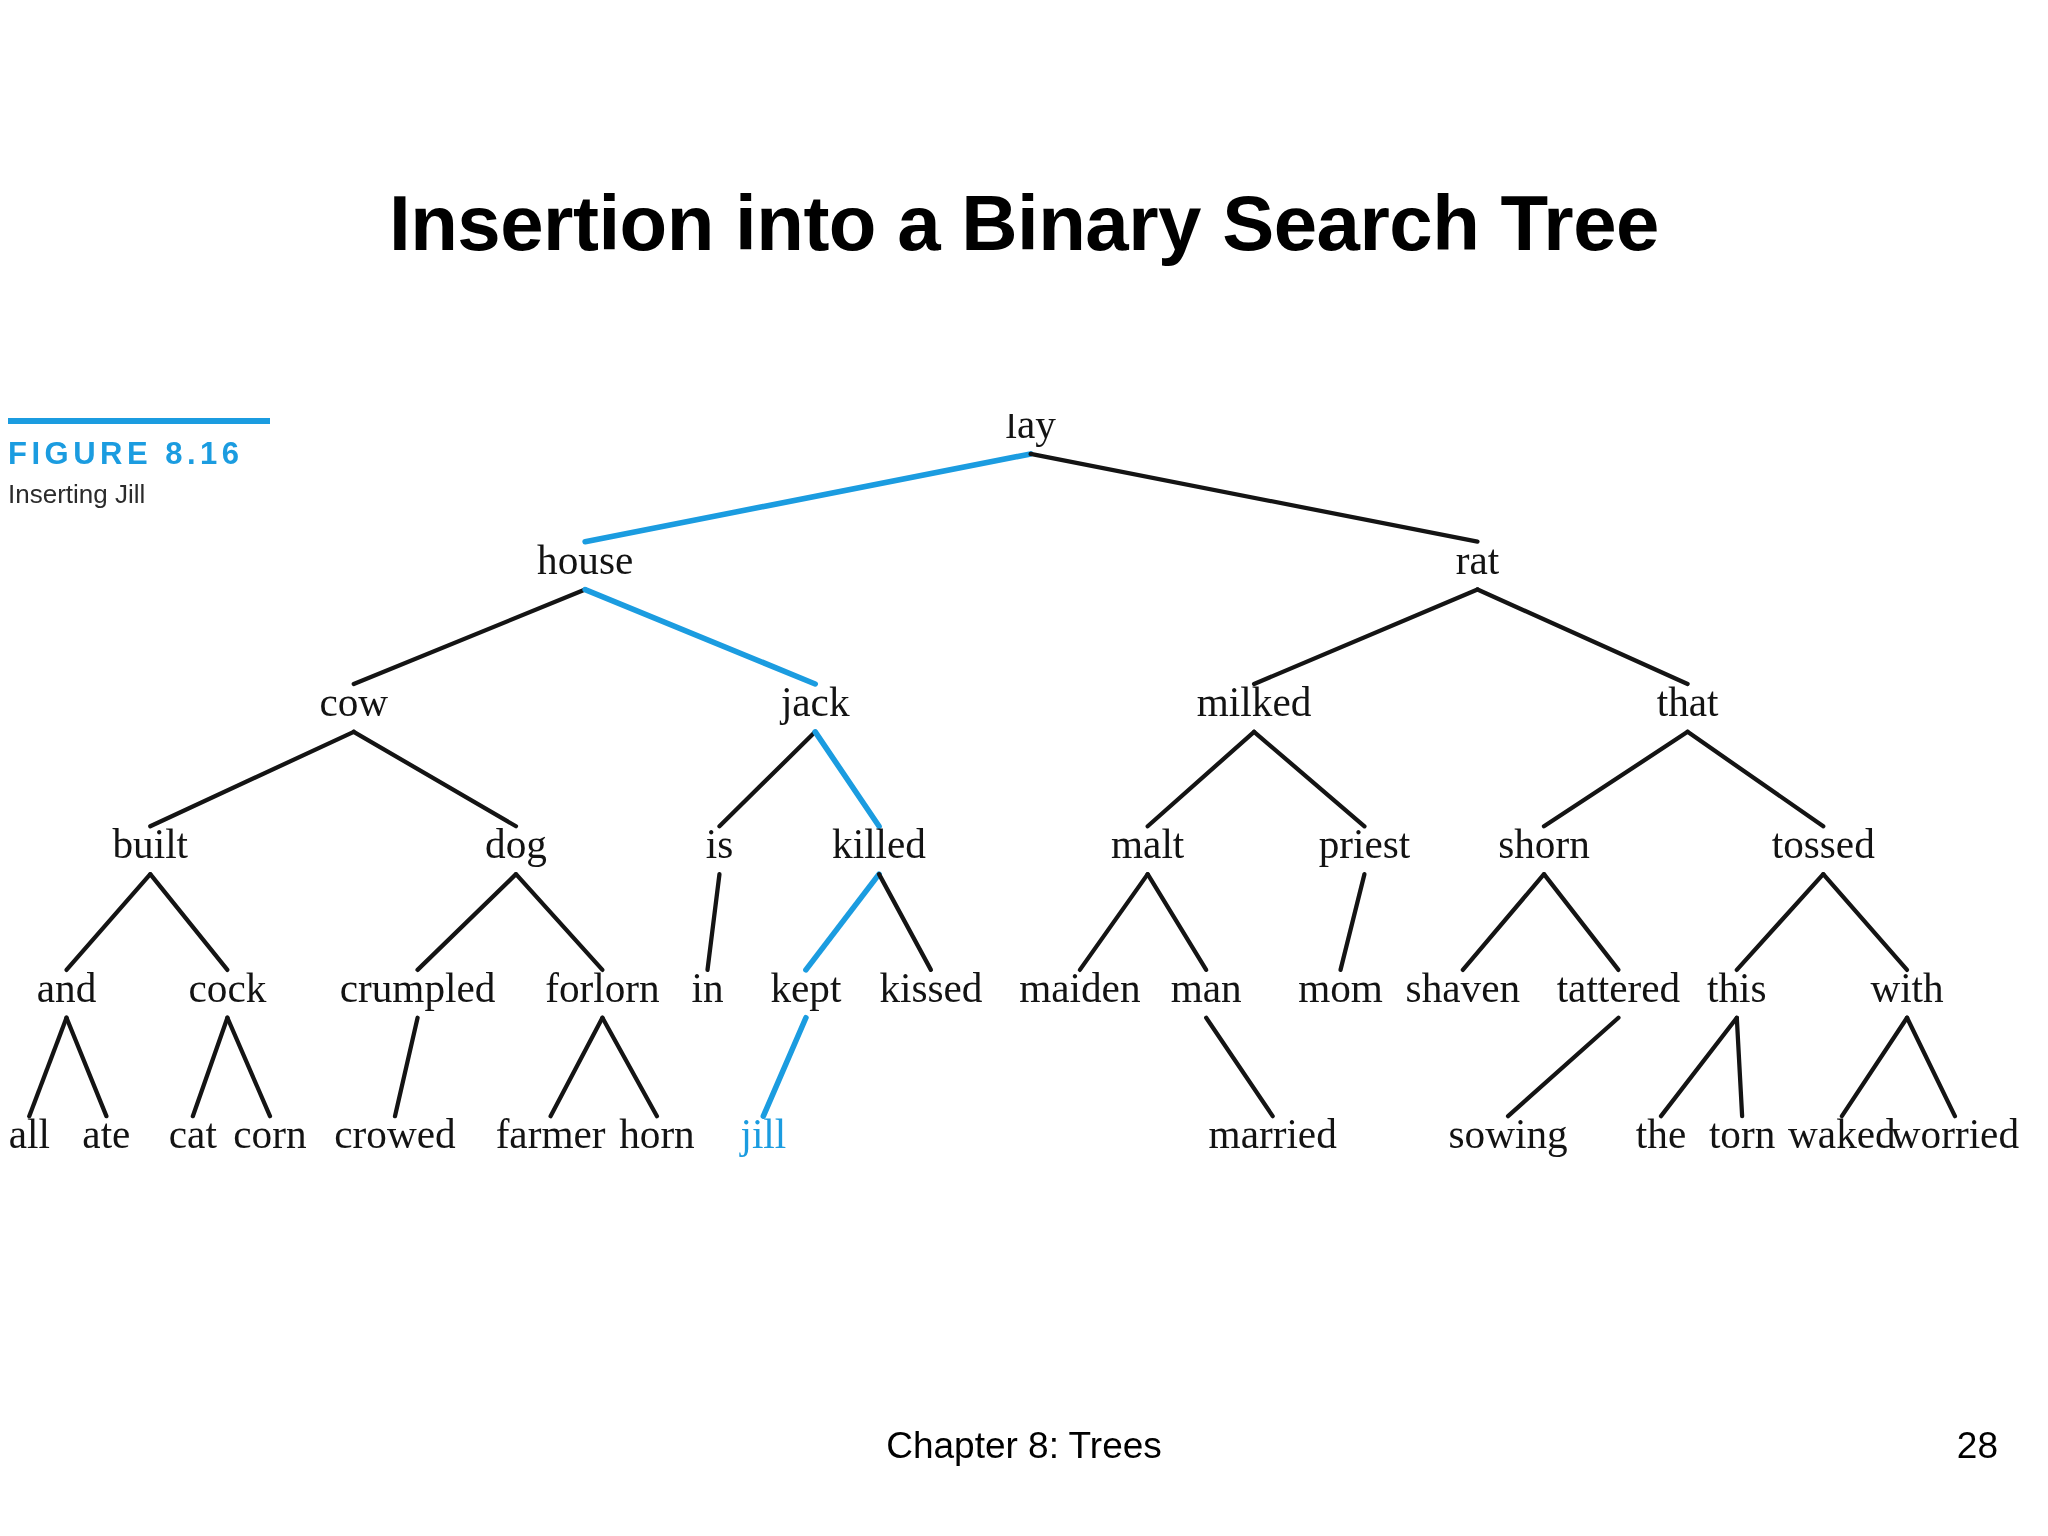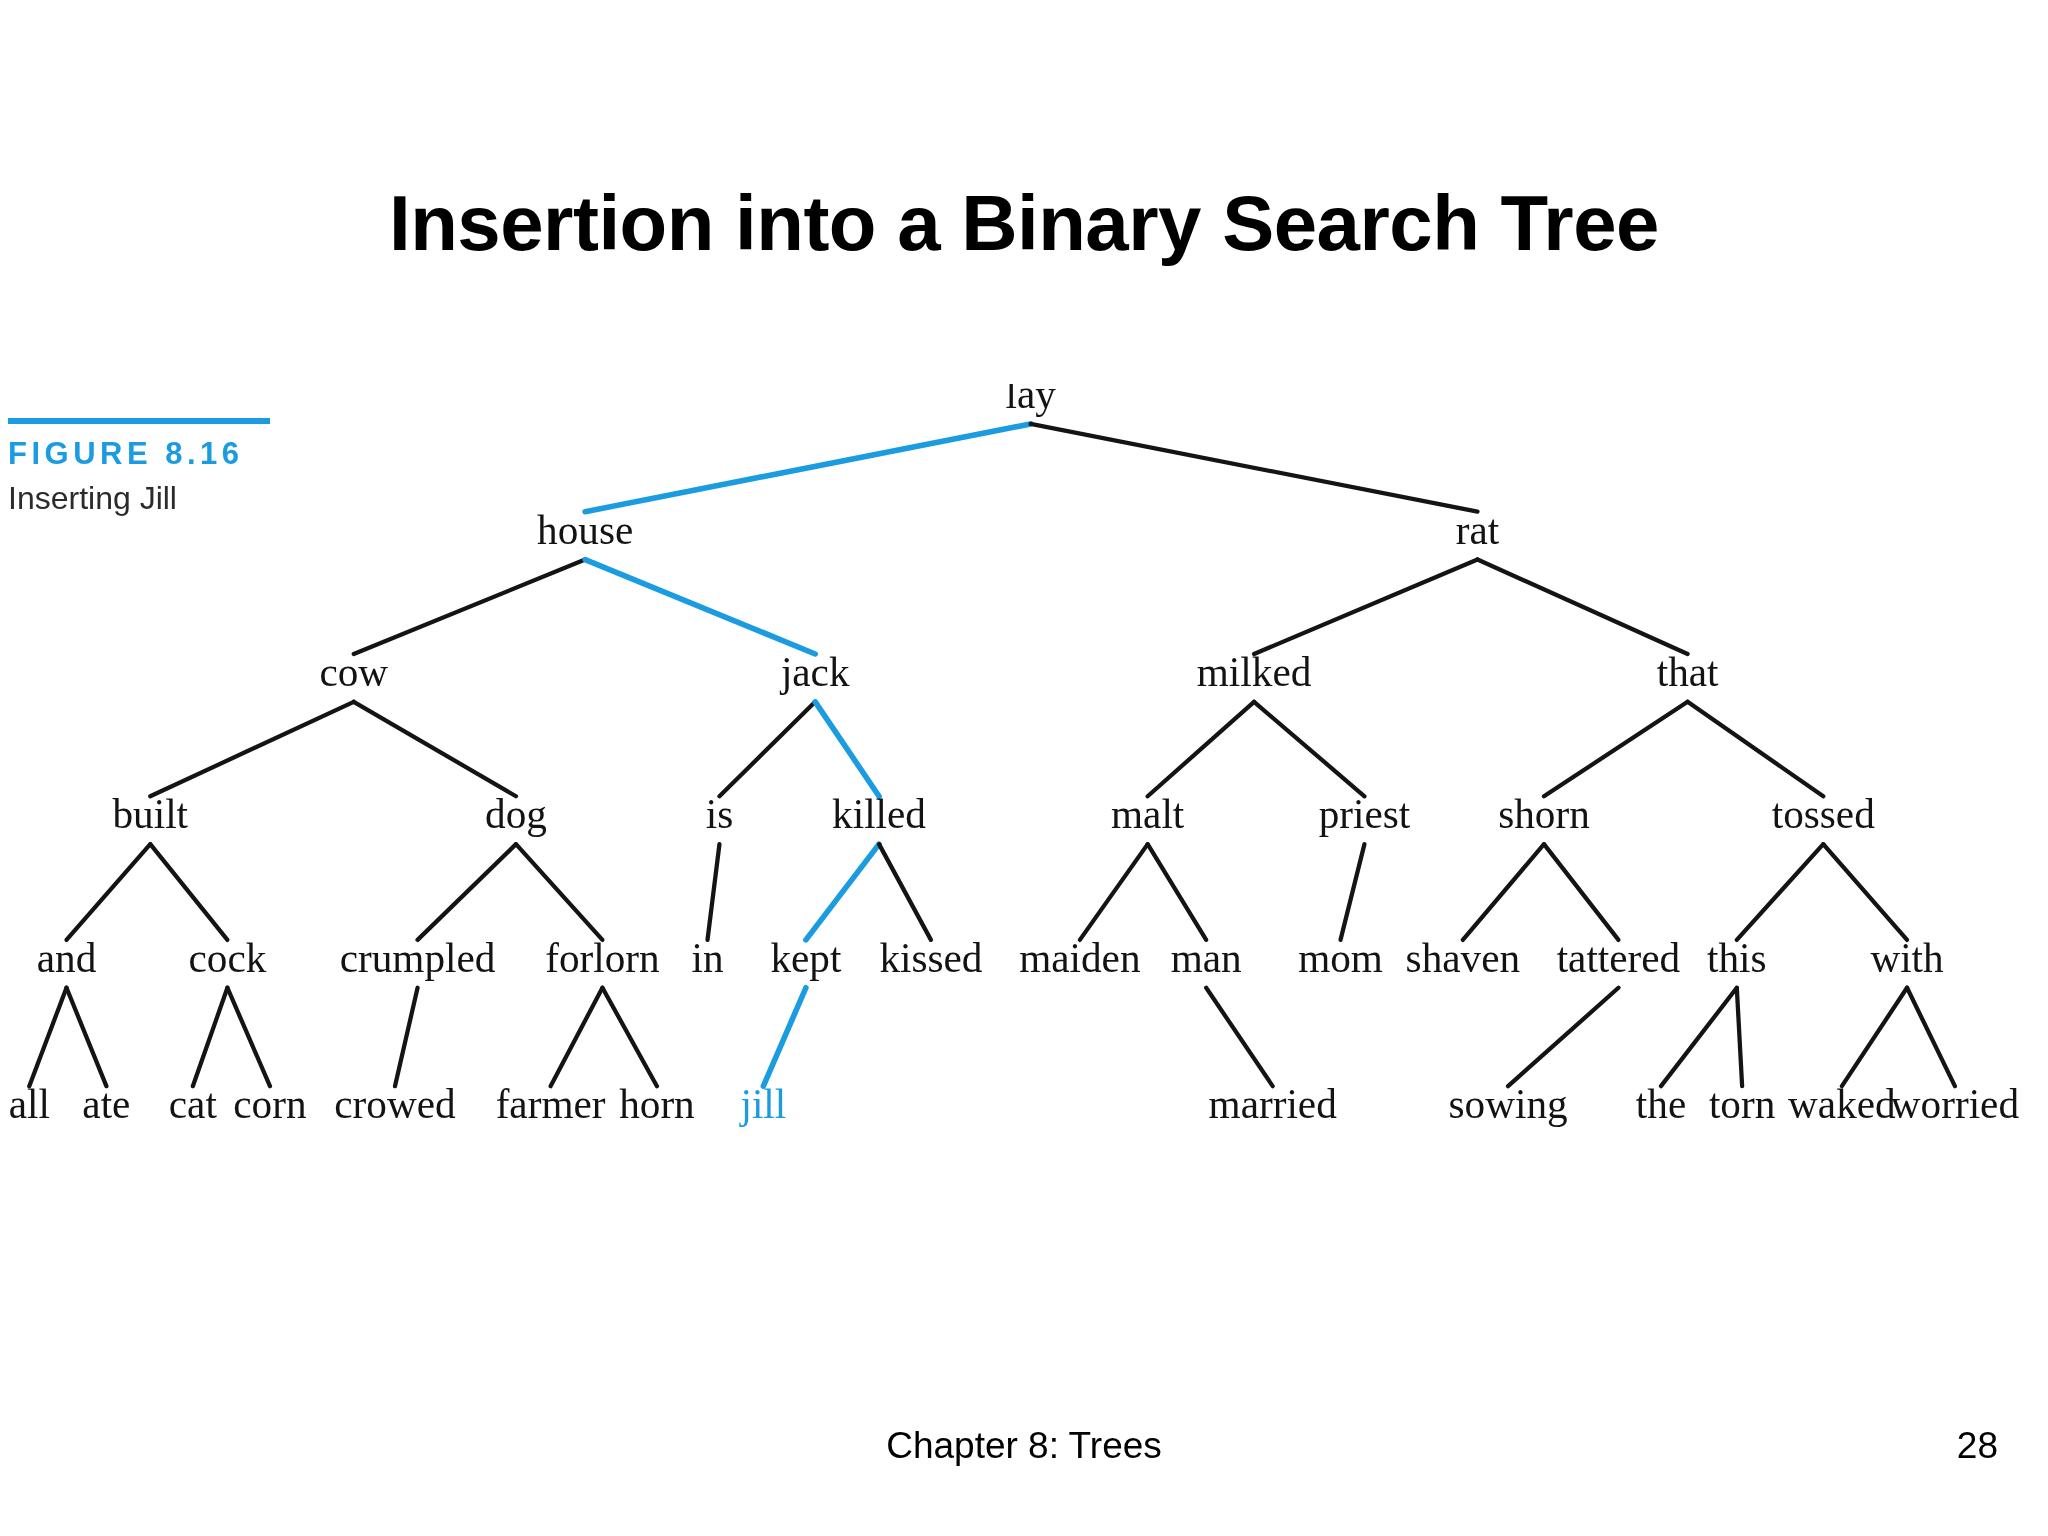--- a/index.html
+++ b/index.html
@@ -54,31 +54,31 @@
   #figure-label {
     font-family: "Liberation Sans", sans-serif;
     font-weight: bold;
     font-size: 31px;
     letter-spacing: 4.5px;
     color: #1b9ce0;
     line-height: 1.15;
   }
   #figure-sub {
     font-family: "Liberation Sans", sans-serif;
-    font-size: 32px;
+    font-size: 26px;
     color: #2b2b2b;
     margin-top: 8px;
     line-height: 1.15;
   }
 
   
   #tree-figure {
     position: absolute;
     left: 0;
-    top: 384px;
+    top: 414px;
     width: 2048px;
     height: 800px;
   }
   #tree-svg {
     display: block;
     width: 2048px;
     height: 800px;
   }
   .edge-normal {
     stroke: #141414;

